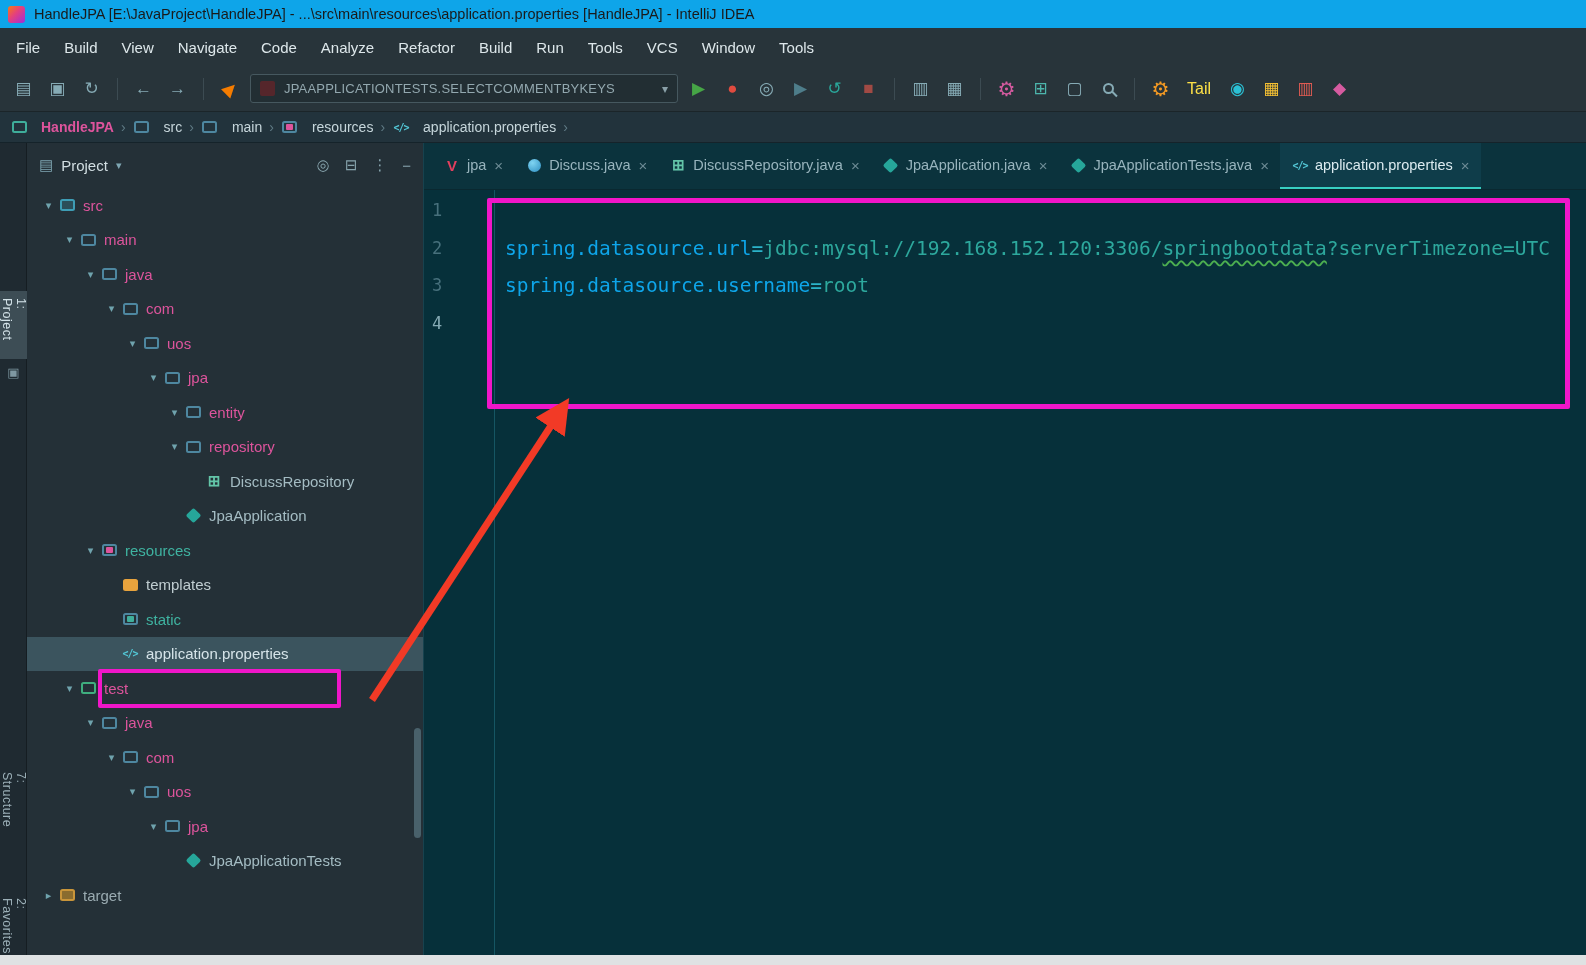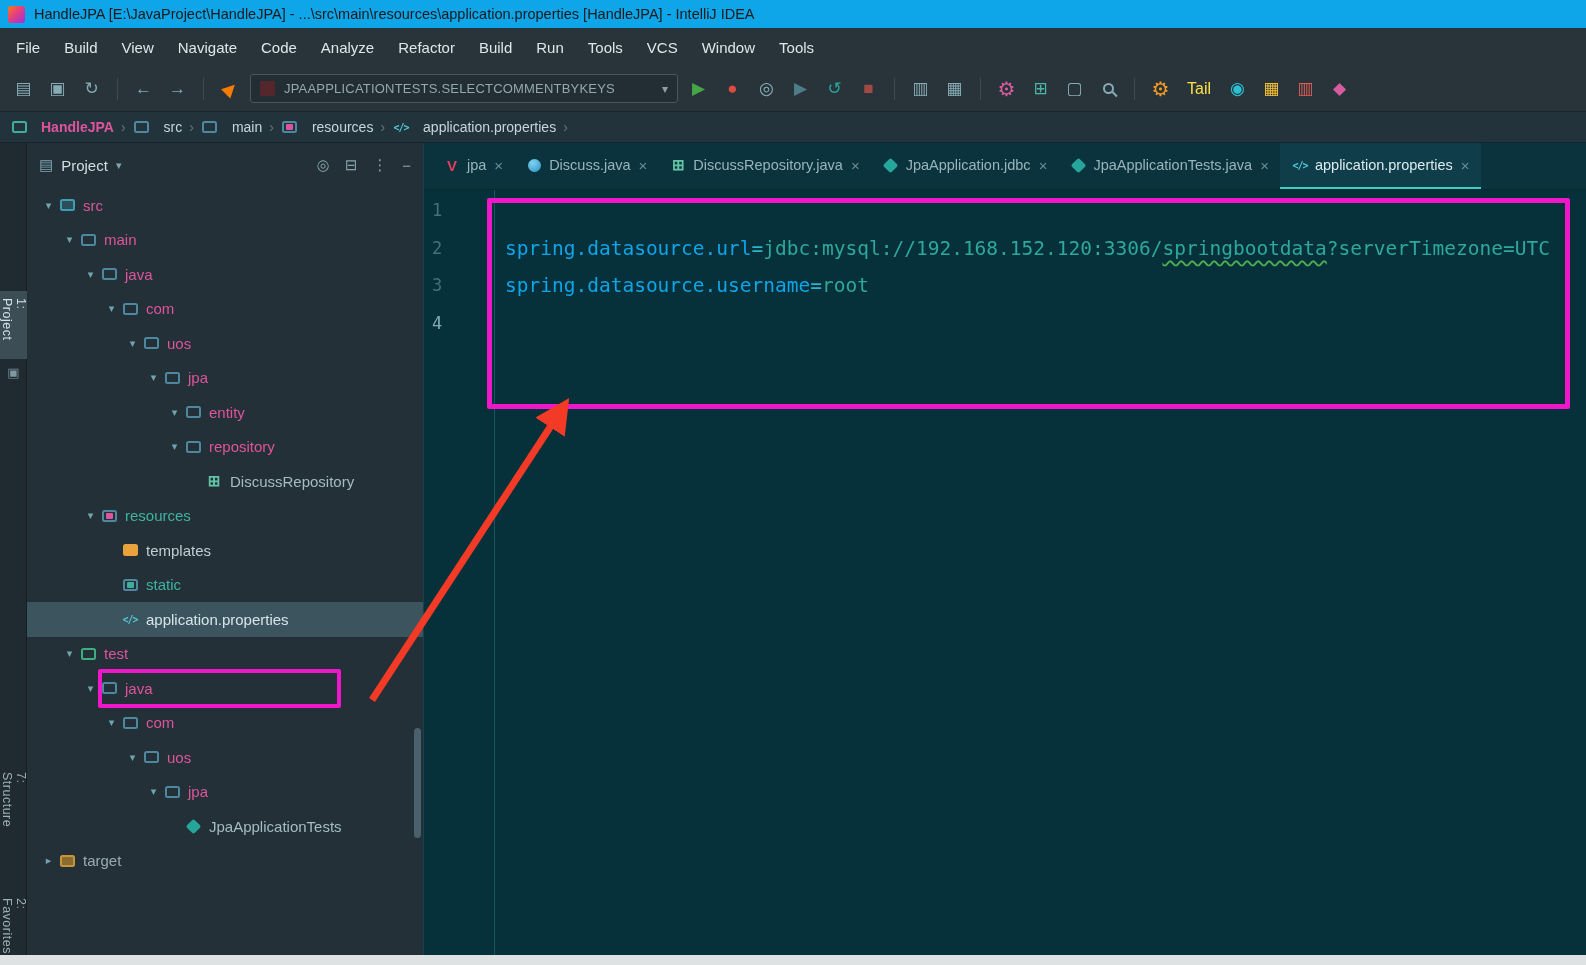--- a/index.html
+++ b/index.html
@@ -278,20 +278,27 @@
           </span>
           <span class="tree-label" data-name="tree-item-label" style="color: rgb(221, 84, 156);">repository</span>
         </div>
         <div class="tree-row" data-name="tree-item-discussrepository" style="padding-left: 159px;">
           <span class="chevron" data-name="chevron-spacer"></span>
           <span class="ticon" data-name="interface-icon">
             <span class="ic-int">⊞</span>
           </span>
           <span class="tree-label" data-name="tree-item-label" style="color: rgb(164, 188, 195);">DiscussRepository</span>
         </div>
+        <div class="tree-row" data-name="tree-item-jpaapplication" style="padding-left: 138px;">
+          <span class="chevron" data-name="chevron-spacer"></span>
+          <span class="ticon" data-name="boot-class-icon">
+            <span class="ic-boot"></span>
+          </span>
+          <span class="tree-label" data-name="tree-item-label" style="color: rgb(164, 188, 195);">JpaApplication</span>
+        </div>
         <div class="tree-row" data-name="tree-item-resources" style="padding-left: 54px;">
           <span class="chevron" data-name="chevron-down-icon">▾</span>
           <span class="ticon" data-name="resources-folder-icon">
             <span class="fo fo-res"></span>
           </span>
           <span class="tree-label" data-name="tree-item-label" style="color: rgb(63, 179, 161);">resources</span>
         </div>
         <div class="tree-row" data-name="tree-item-templates" style="padding-left: 75px;">
           <span class="chevron" data-name="chevron-spacer"></span>
           <span class="ticon" data-name="templates-folder-icon">
@@ -386,21 +393,21 @@
           <span class="ticon" data-name="interface-icon">
             <span class="ic-int">⊞</span>
           </span>
           <span class="tab-label" data-name="tab-label">DiscussRepository.java</span>
           <span class="tab-close" data-name="close-icon">×</span>
         </div>
         <div class="tab" data-name="tab-jpaapplication.java">
           <span class="ticon" data-name="boot-class-icon">
             <span class="ic-boot"></span>
           </span>
-          <span class="tab-label" data-name="tab-label">JpaApplication.jdbc</span>
+          <span class="tab-label" data-name="tab-label">JpaApplication.java</span>
           <span class="tab-close" data-name="close-icon">×</span>
         </div>
         <div class="tab" data-name="tab-jpaapplicationtests.java">
           <span class="ticon" data-name="boot-class-icon">
             <span class="ic-boot"></span>
           </span>
           <span class="tab-label" data-name="tab-label">JpaApplicationTests.java</span>
           <span class="tab-close" data-name="close-icon">×</span>
         </div>
         <div class="tab active" data-name="tab-application.properties">

